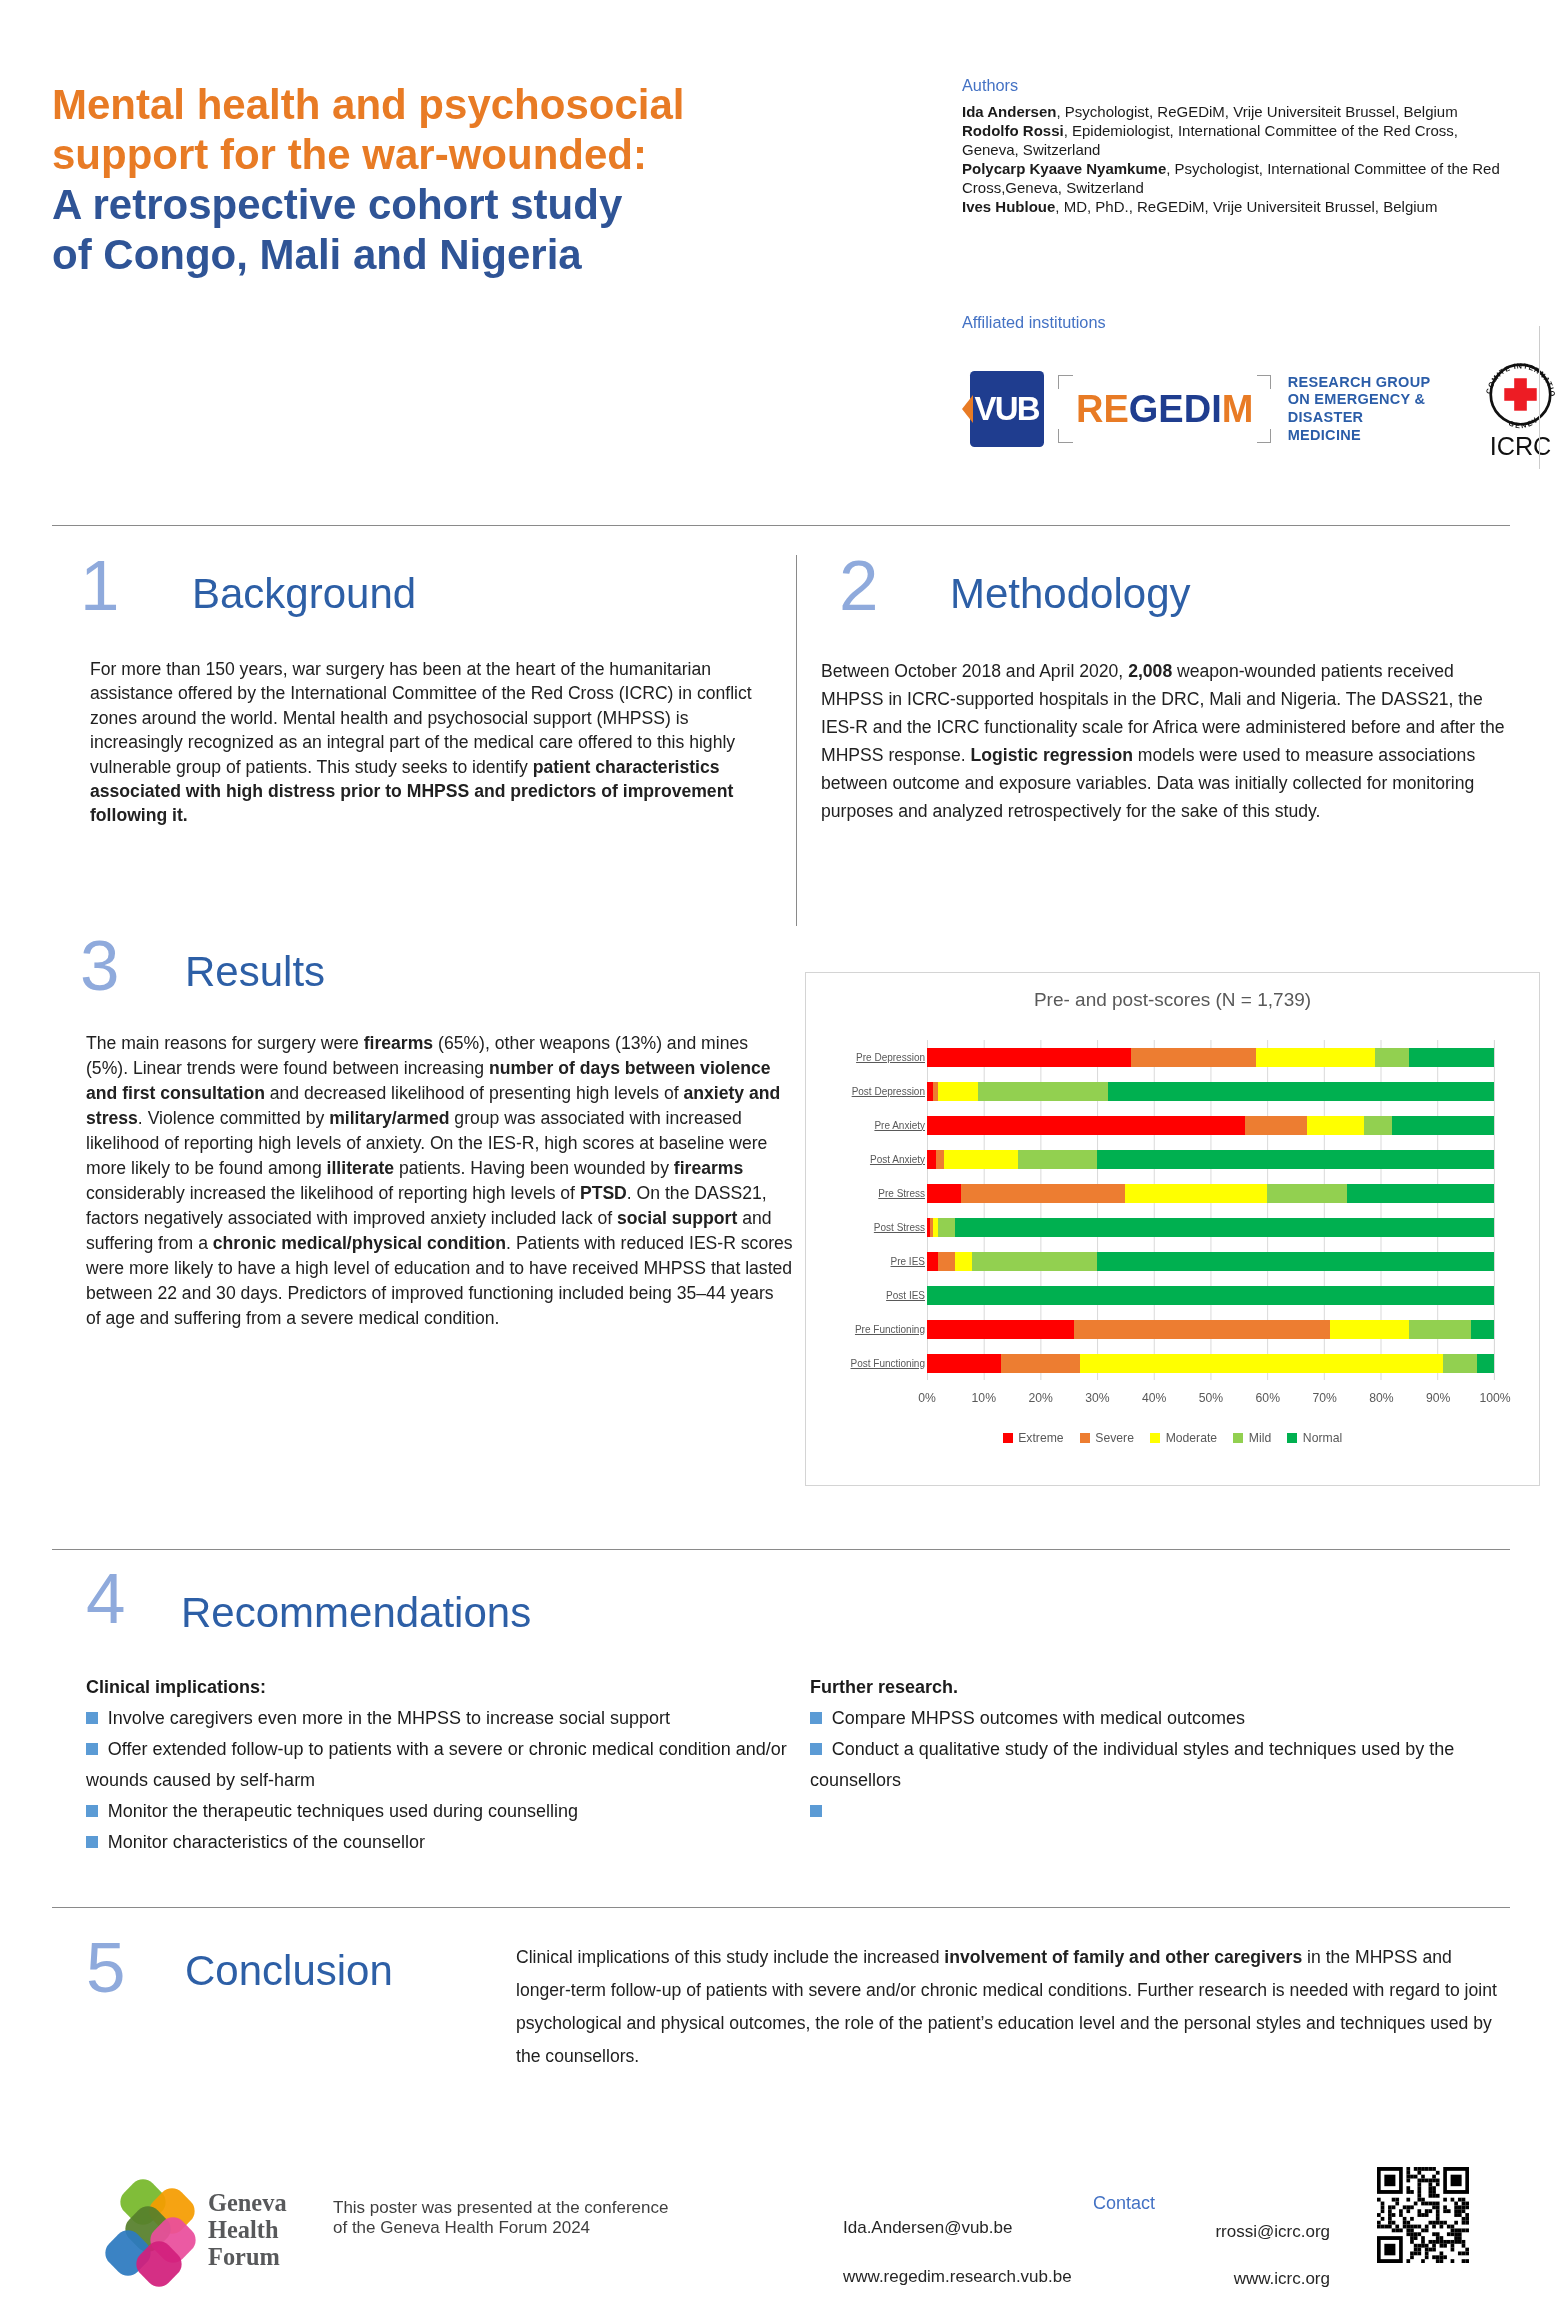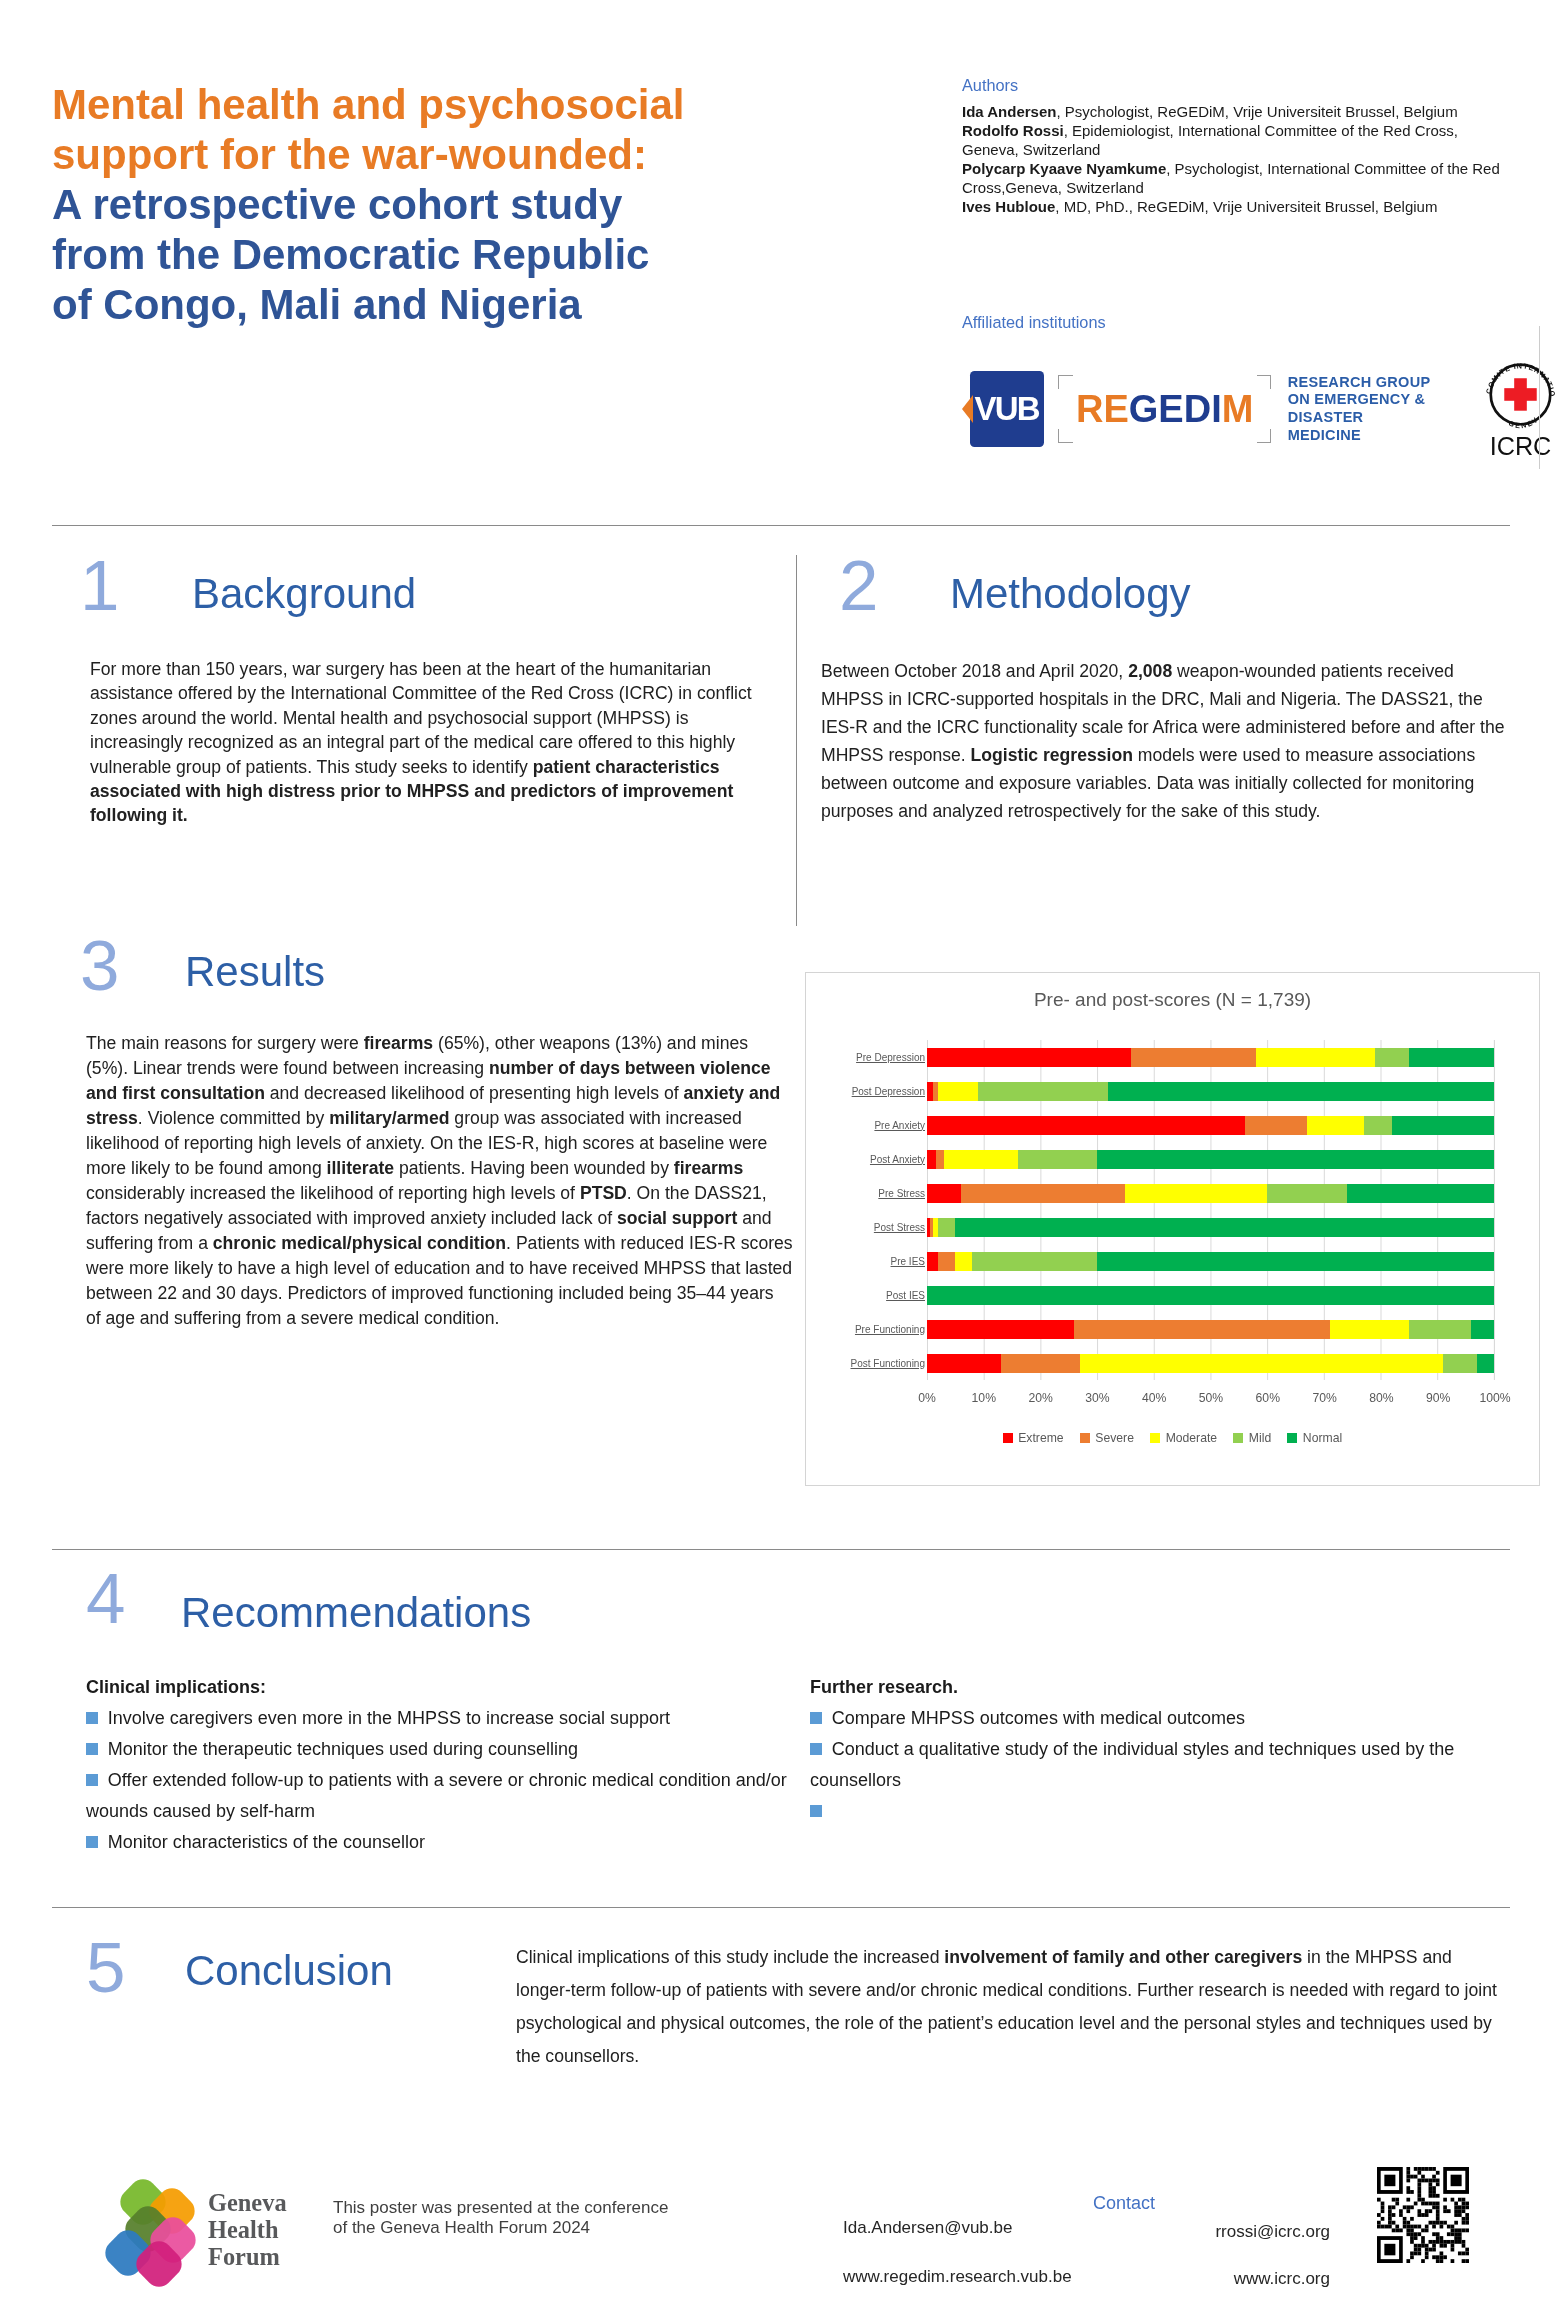--- a/index.html
+++ b/index.html
@@ -110,21 +110,20 @@
   #url-right   { left:1122px; top:2269px; width:208px; text-align:right; }
   #qr-box { left:1377px; top:2167px; width:92px; height:96px; }
 </style>
 </head>
 <body>
 
 <div class="abs" id="poster-title">
   <div class="t-orange">Mental health and psychosocial</div>
   <div class="t-orange">support for the war-wounded:</div>
   <div class="t-blue">A retrospective cohort study</div>
-  <div class="t-blue">from the Democratic Republic</div>
   <div class="t-blue">of Congo, Mali and Nigeria</div>
 </div>
 
 <div class="abs" id="authors-block">
   <div class="small-label">Authors</div>
   <div>
       <div class="author-line"><span class="b">Ida Andersen</span><span>, Psychologist, ReGEDiM, Vrije Universiteit Brussel, Belgium</span></div>
       <div class="author-line"><span class="b">Rodolfo Rossi</span><span>, Epidemiologist, International Committee of the Red Cross, Geneva, Switzerland</span></div>
       <div class="author-line"><span class="b">Polycarp Kyaave Nyamkume</span><span>, Psychologist, International Committee of the Red Cross,Geneva, Switzerland</span></div>
       <div class="author-line"><span class="b">Ives Hubloue</span><span>, MD, PhD., ReGEDiM, Vrije Universiteit Brussel, Belgium</span></div>
@@ -333,22 +332,22 @@
 
 <div class="abs hr" id="hr2"></div>
 
 <div class="abs sec-num" id="rec-num">4</div>
 <div class="abs sec-title" id="rec-title">Recommendations</div>
 
 <div class="abs rec-col" id="rec-left">
   <div class="rec-heading">Clinical implications:</div>
   <div>
       <div class="bullet-item"><span class="sq"></span><span>Involve caregivers even more in the MHPSS to increase social support</span></div>
+      <div class="bullet-item"><span class="sq"></span><span>Offer extended follow-up to patients with a severe or chronic medical condition and/or wounds caused by self-harm</span></div>
       <div class="bullet-item"><span class="sq"></span><span>Monitor the therapeutic techniques used during counselling</span></div>
-      <div class="bullet-item"><span class="sq"></span><span>Offer extended follow-up to patients with a severe or chronic medical condition and/or wounds caused by self-harm</span></div>
       <div class="bullet-item"><span class="sq"></span><span>Monitor characteristics of the counsellor</span></div>
     </div>
 </div>
 <div class="abs rec-col" id="rec-right">
   <div class="rec-heading">Further research.</div>
   <div>
       <div class="bullet-item"><span class="sq"></span><span>Compare MHPSS outcomes with medical outcomes</span></div>
       <div class="bullet-item"><span class="sq"></span><span>Conduct a qualitative study of the individual styles and techniques used by the counsellors</span></div>
       <div class="bullet-item"><span class="sq"></span></div>
     </div>

